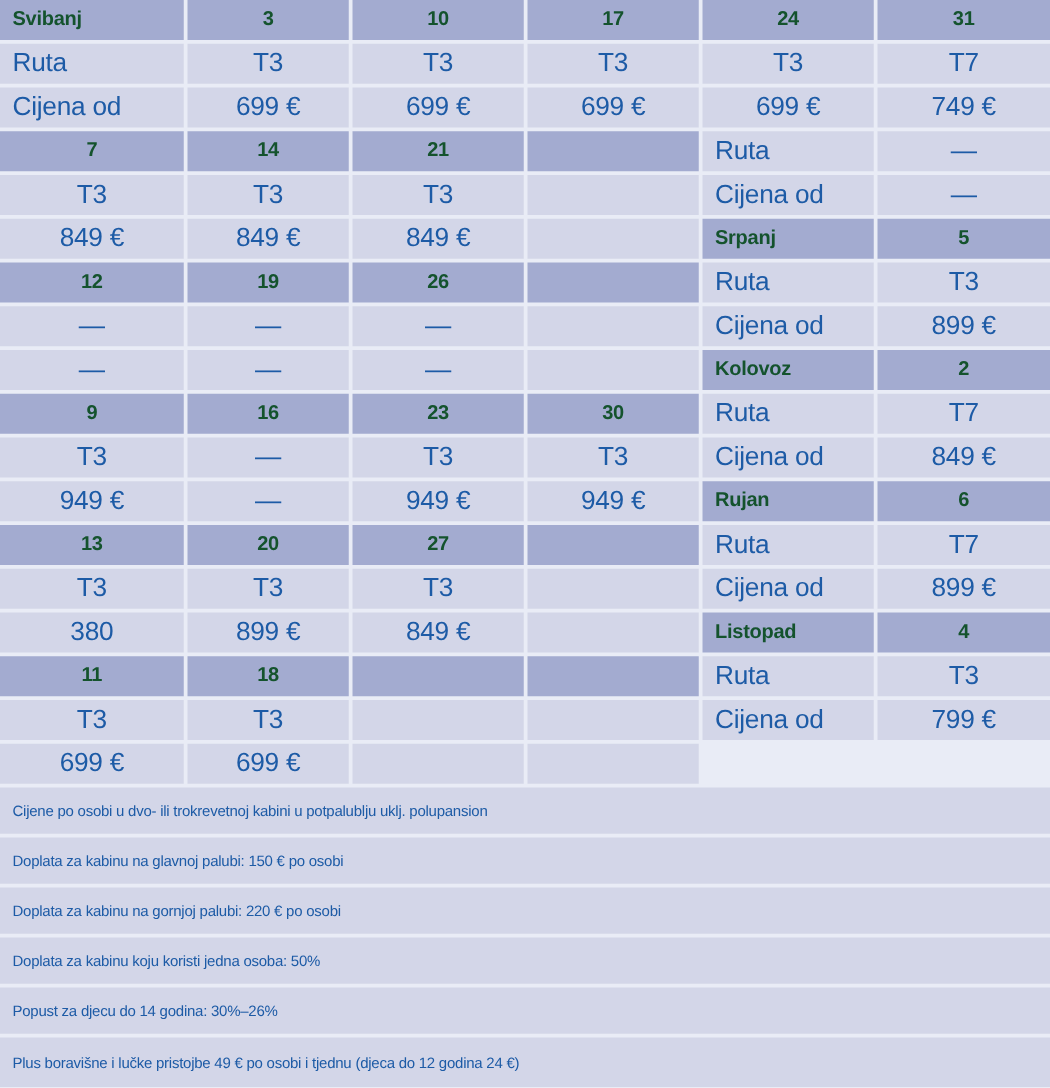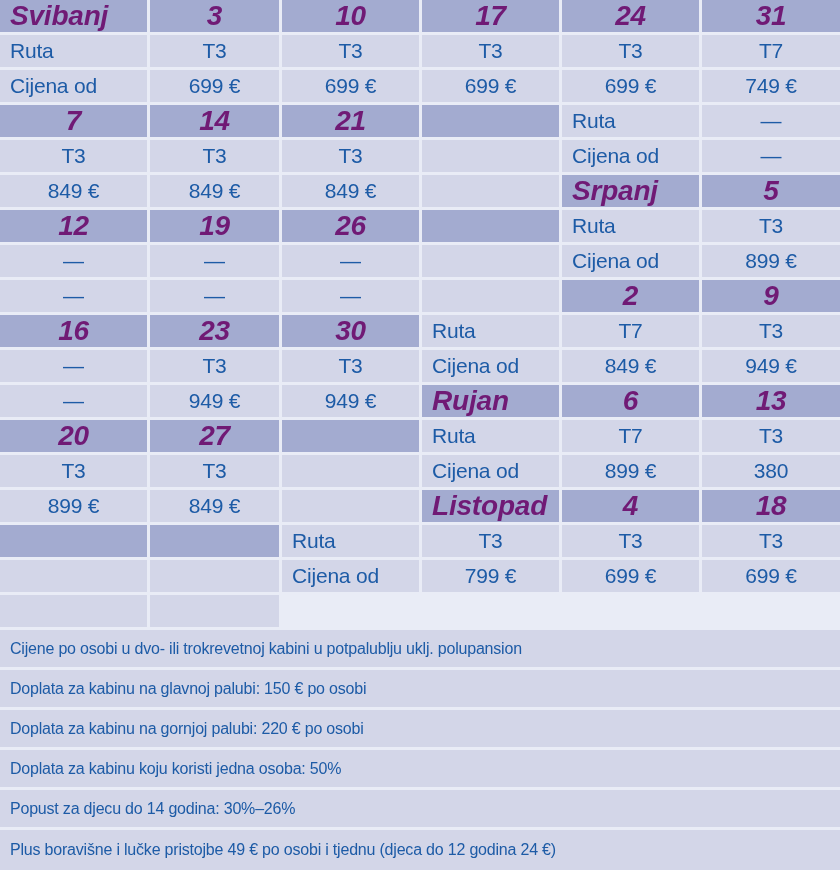--- a/index.html
+++ b/index.html
@@ -21,33 +21,32 @@
   }
   .cell {
     display: flex;
     align-items: center;
     letter-spacing: -0.2px;
     white-space: nowrap;
     overflow: hidden;
   }
   .month-bg {
     background: #a3abd0;
-    color: #701a75;
+    color: #14532d;
     font-weight: bold;
-    font-size: 28px;
-    font-style: italic;
+    font-size: 16px;
   }
   .light {
     background: #d3d6e8;
     color: #1d5ba6;
     font-size: 21px;
   }
   .left-pad { padding-left: 10px; }
   .center { justify-content: center; }
-  .note { font-size: 16px; grid-column: 1 / -1; }
+  .note { font-size: 12px; grid-column: 1 / -1; }
 </style>
 </head>
 <body>
 
 <div id="price-table">
     <div class="cell month-bg left-pad">Svibanj</div>
     <div class="cell month-bg center">3</div>
     <div class="cell month-bg center">10</div>
     <div class="cell month-bg center">17</div>
     <div class="cell month-bg center">24</div>
@@ -91,20 +90,21 @@
     <div class="cell light center">—</div>
     <div class="cell light center">—</div>
     <div class="cell light center">—</div>
     <div class="cell light center"></div>
     <div class="cell light left-pad">Cijena od</div>
     <div class="cell light center">899 €</div>
     <div class="cell light center">—</div>
     <div class="cell light center">—</div>
     <div class="cell light center">—</div>
     <div class="cell light center"></div>
+    <div class="cell month-bg left-pad">Kolovoz</div>
     <div class="cell month-bg center">2</div>
     <div class="cell month-bg center">9</div>
     <div class="cell month-bg center">16</div>
     <div class="cell month-bg center">23</div>
     <div class="cell month-bg center">30</div>
     <div class="cell light left-pad">Ruta</div>
     <div class="cell light center">T7</div>
     <div class="cell light center">T3</div>
     <div class="cell light center">—</div>
     <div class="cell light center">T3</div>
@@ -128,20 +128,21 @@
     <div class="cell light center">T3</div>
     <div class="cell light center"></div>
     <div class="cell light left-pad">Cijena od</div>
     <div class="cell light center">899 €</div>
     <div class="cell light center">380</div>
     <div class="cell light center">899 €</div>
     <div class="cell light center">849 €</div>
     <div class="cell light center"></div>
     <div class="cell month-bg left-pad">Listopad</div>
     <div class="cell month-bg center">4</div>
+    <div class="cell month-bg center">11</div>
     <div class="cell month-bg center">18</div>
     <div class="cell month-bg center"></div>
     <div class="cell month-bg center"></div>
     <div class="cell light left-pad">Ruta</div>
     <div class="cell light center">T3</div>
     <div class="cell light center">T3</div>
     <div class="cell light center">T3</div>
     <div class="cell light center"></div>
     <div class="cell light center"></div>
     <div class="cell light left-pad">Cijena od</div>

